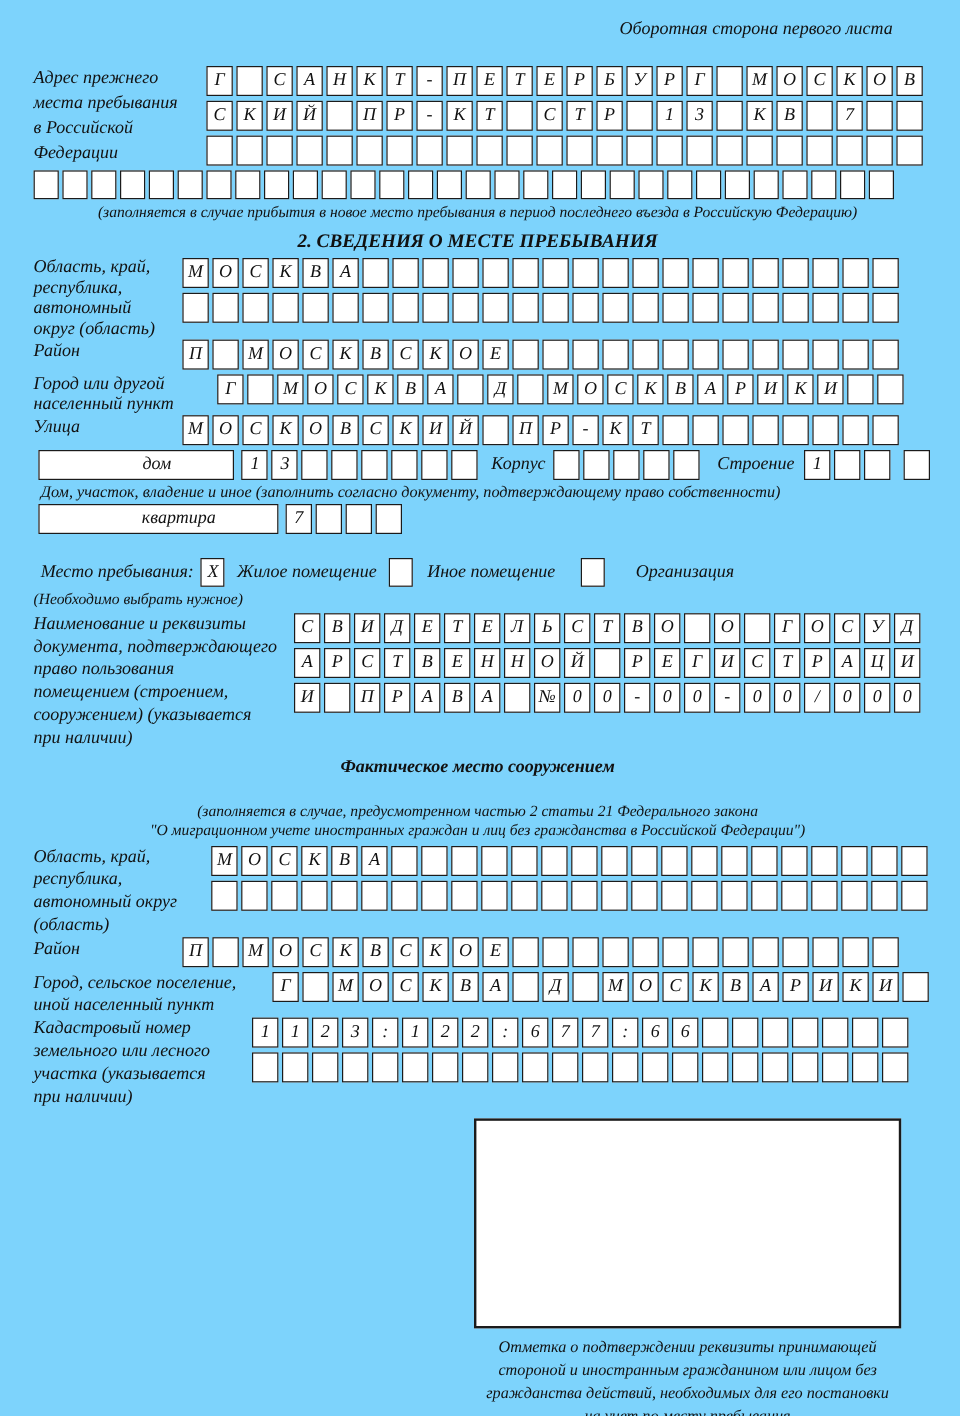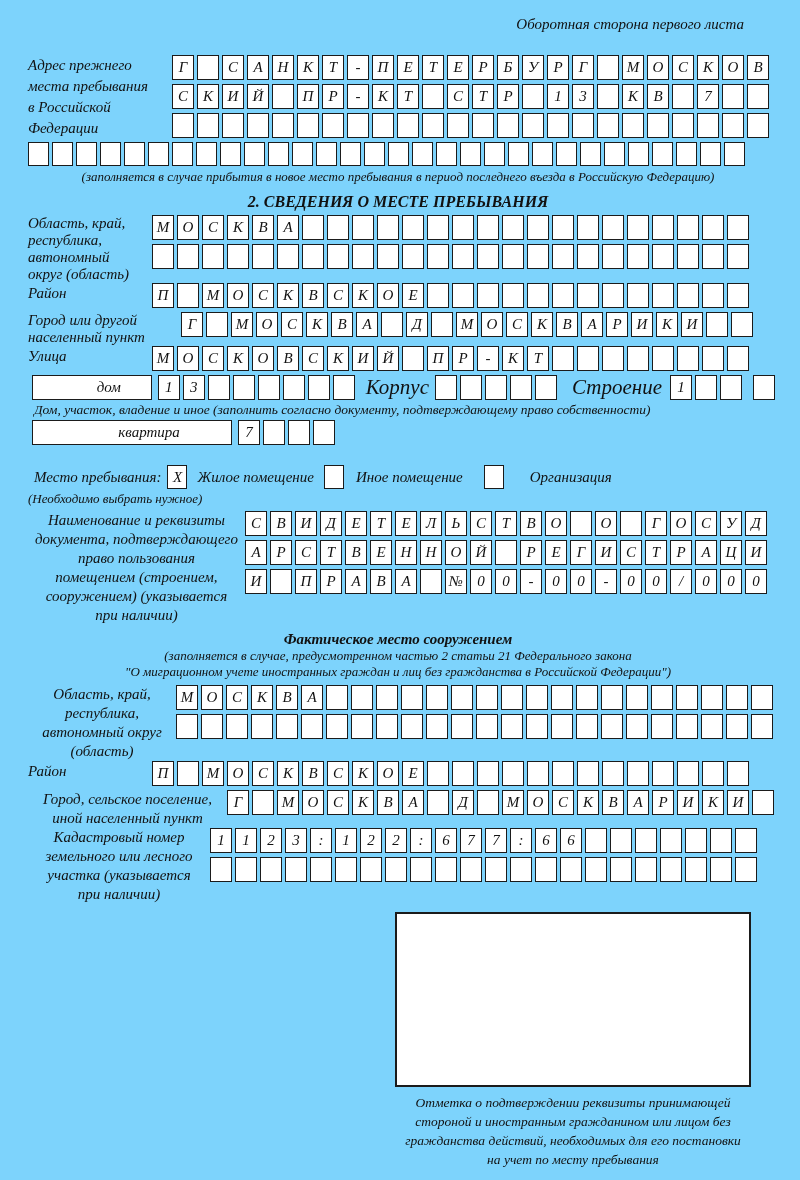--- a/index.html
+++ b/index.html
@@ -8,21 +8,21 @@
     padding:16px 22px 0 28px; overflow:hidden;
     font-family:"Liberation Serif","DejaVu Serif",serif; color:#111;
     background:#7dd3fc;
     font-style:italic;
   }
   .header-note { text-align:right; font-size:15px; padding-right:34px; }
 
   .row { display:flex; align-items:flex-start; margin-top:4px; }
   .lbl { font-size:15px; line-height:21px; flex-shrink:0; }
   .lbl-tight { line-height:17px; }
-  .lbl-mid   { line-height:19px;text-align:center; }
+  .lbl-mid   { line-height:19px; }
 
   .w144 { width:144px; } .w124 { width:124px; } .w153 { width:153px; }
   .w217 { width:217px; } .w148 { width:148px; } .w199 { width:199px; }
   .w182 { width:182px; }
 
   .cellcol { display:flex; flex-direction:column; row-gap:4px; }
   .cells { display:flex; }
   .cell {
     box-sizing:border-box; width:22px; height:25px; margin-right:3px;
     border:1.5px solid #1b1b1b; display:flex; align-items:center; justify-content:center;
@@ -37,21 +37,21 @@
   .h-bold { font-weight:bold; font-size:16px; text-align:center; width:740px; margin-top:8px; }
   .h-bold-sm { font-weight:bold; font-size:15px; text-align:center; width:740px; margin-top:6px; }
 
   .inline-box {
     box-sizing:border-box; height:25px; border:1.5px solid #1b1b1b;
     display:flex; align-items:center; justify-content:center; font-size:15px; background:#fff;padding-left:34px;
   }
   .dom-box { width:166px; margin-left:4px; }
   .kv-box  { width:200px; margin-left:4px; }
 
-  .inline-lbl { font-size:21px; line-height:25px; }
+  .inline-lbl { font-size:15px; line-height:25px; }
 
   .chk {
     box-sizing:border-box; width:20px; height:24px; border:1.5px solid #1b1b1b;
     display:flex; align-items:center; justify-content:center; font-size:15px; background:#fff;
   }
   .mesto { display:flex; align-items:center; margin-top:20px; font-size:15px; }
 
   .gap6 { margin-left:6px; } .gap8 { margin-left:8px; } .gap10 { margin-left:10px; }
   .gap12 { margin-left:12px; } .gap21 { margin-left:21px; } .gap26 { margin-left:26px; }
 
@@ -481,21 +481,21 @@
           <span class="cell">0</span>
           <span class="cell">/</span>
           <span class="cell">0</span>
           <span class="cell">0</span>
           <span class="cell">0</span>
         </div>
     </div>
   </div>
 
   <div class="h-bold-sm">Фактическое место сооружением</div>
-  <div class="note note-center" style="margin-top:0;">(заполняется в случае, предусмотренном частью 2 статьи 21 Федерального закона</div>
+  <div class="note note-center" style="margin-top:20px;">(заполняется в случае, предусмотренном частью 2 статьи 21 Федерального закона</div>
   <div class="note note-center">"О миграционном учете иностранных граждан и лиц без гражданства в Российской Федерации")</div>
 
   <div class="row mt5">
     <div class="lbl lbl-mid w148">
         <div class="lbl-line">Область, край,</div>
         <div class="lbl-line">республика,</div>
         <div class="lbl-line">автономный округ</div>
         <div class="lbl-line">(область)</div>
       </div>
     <div class="cellcol">

